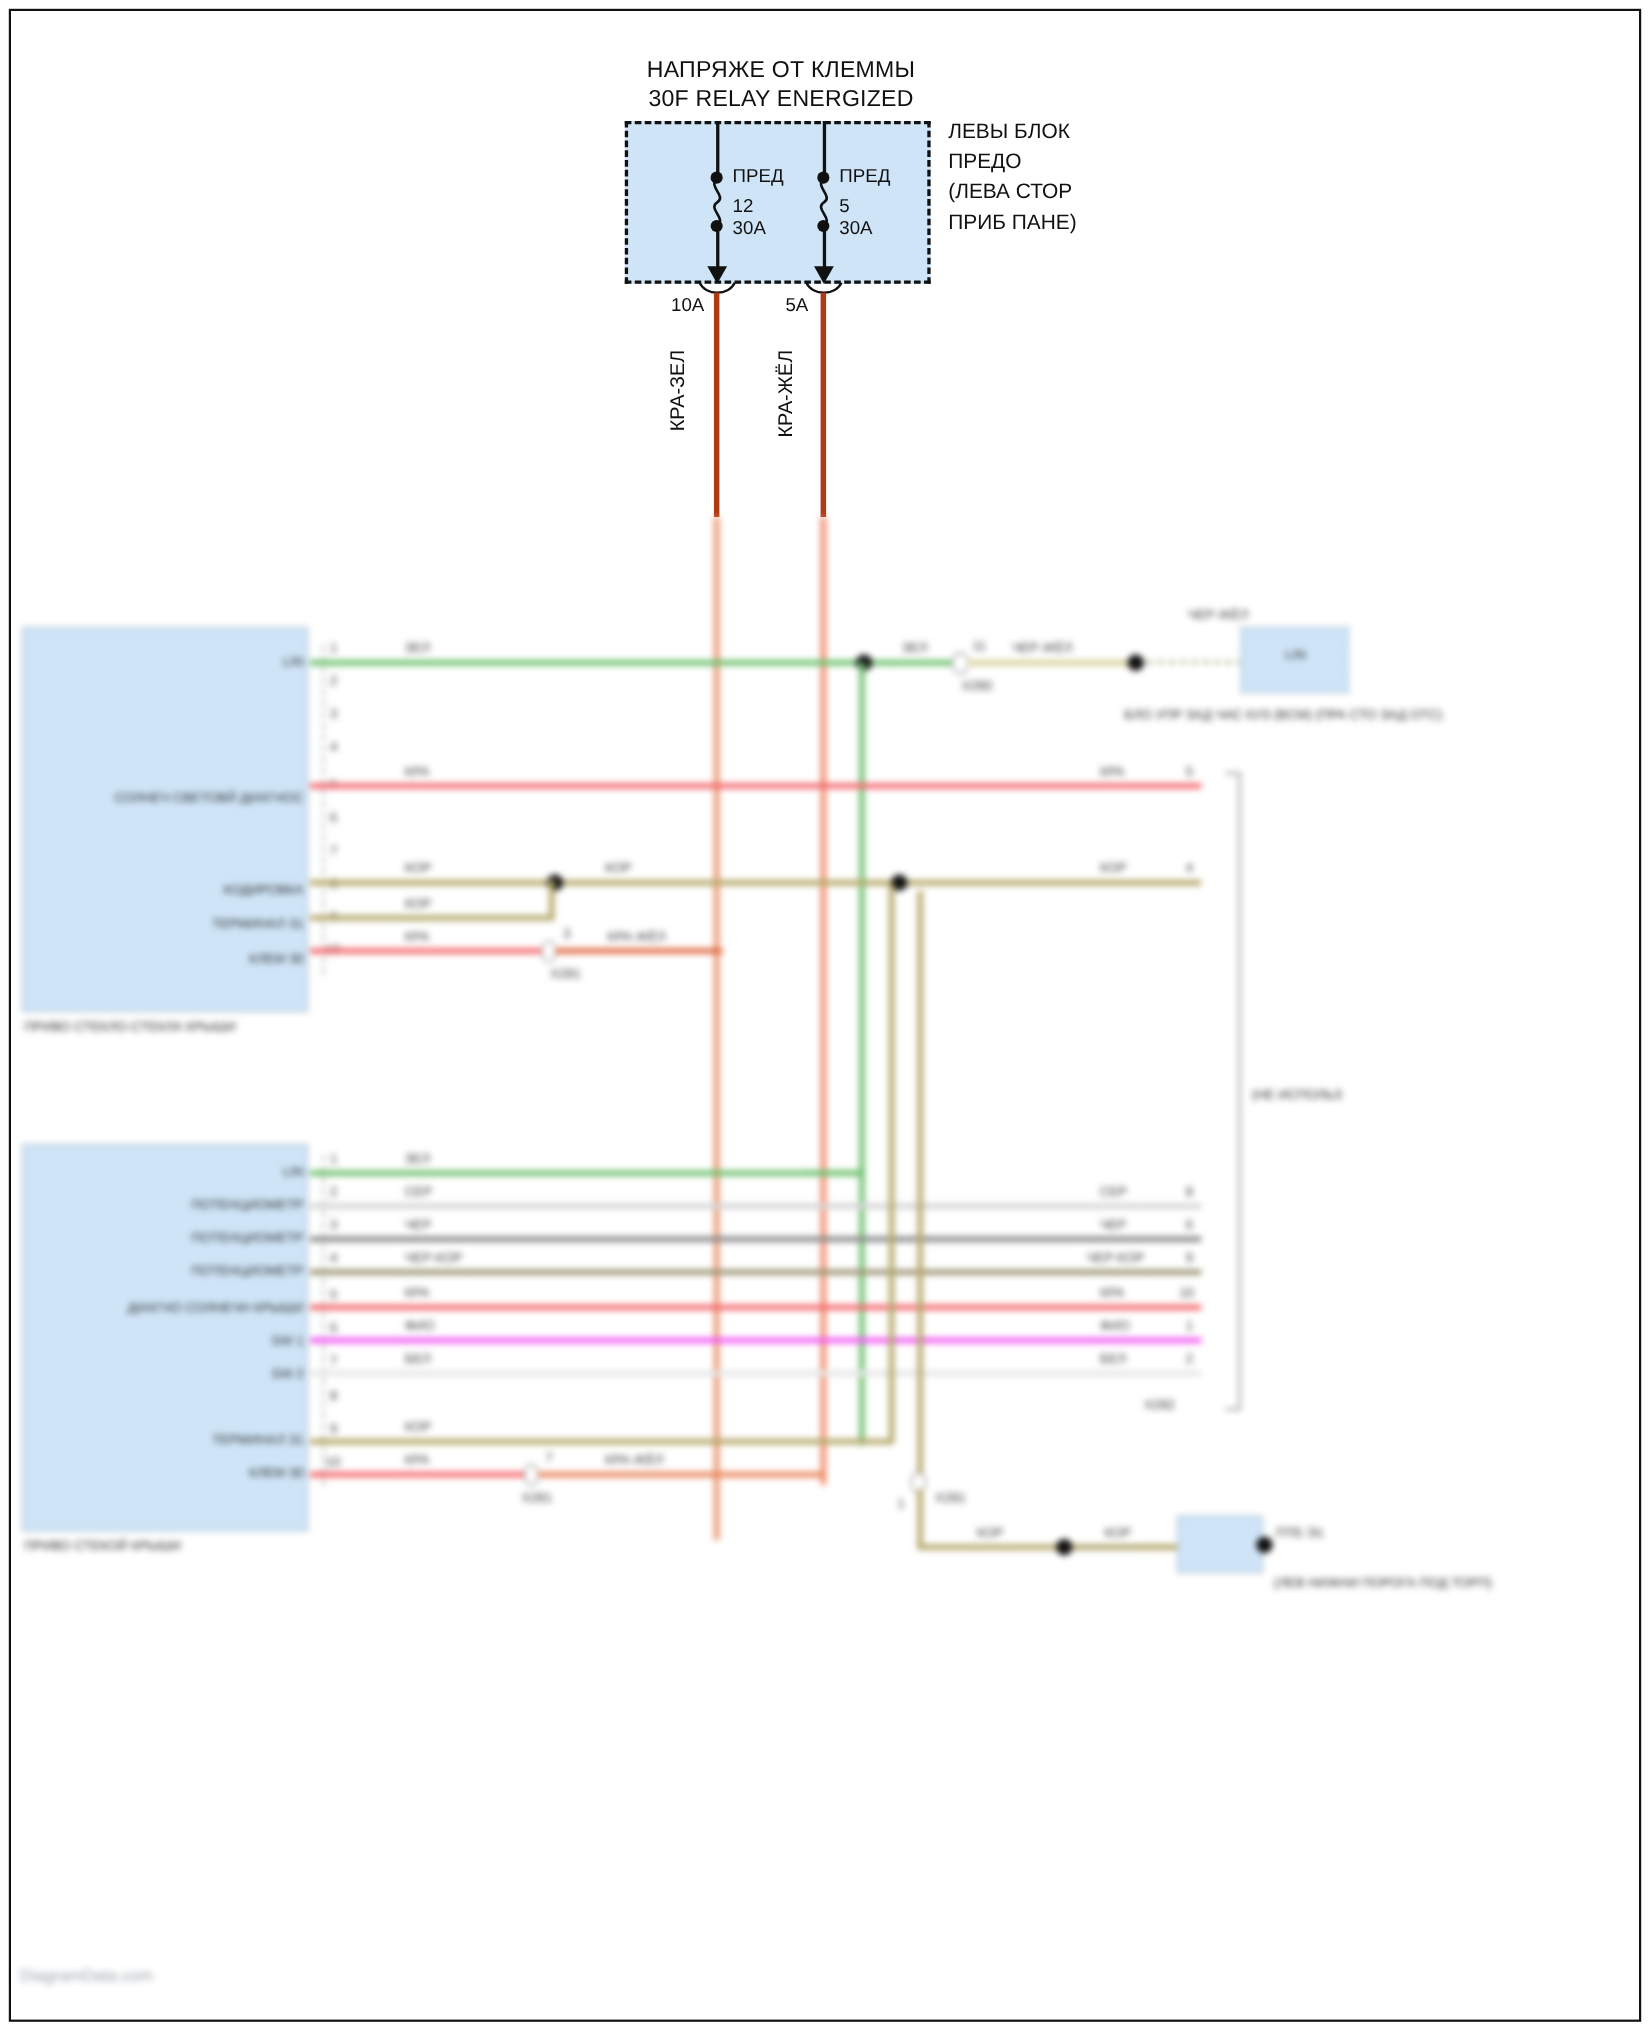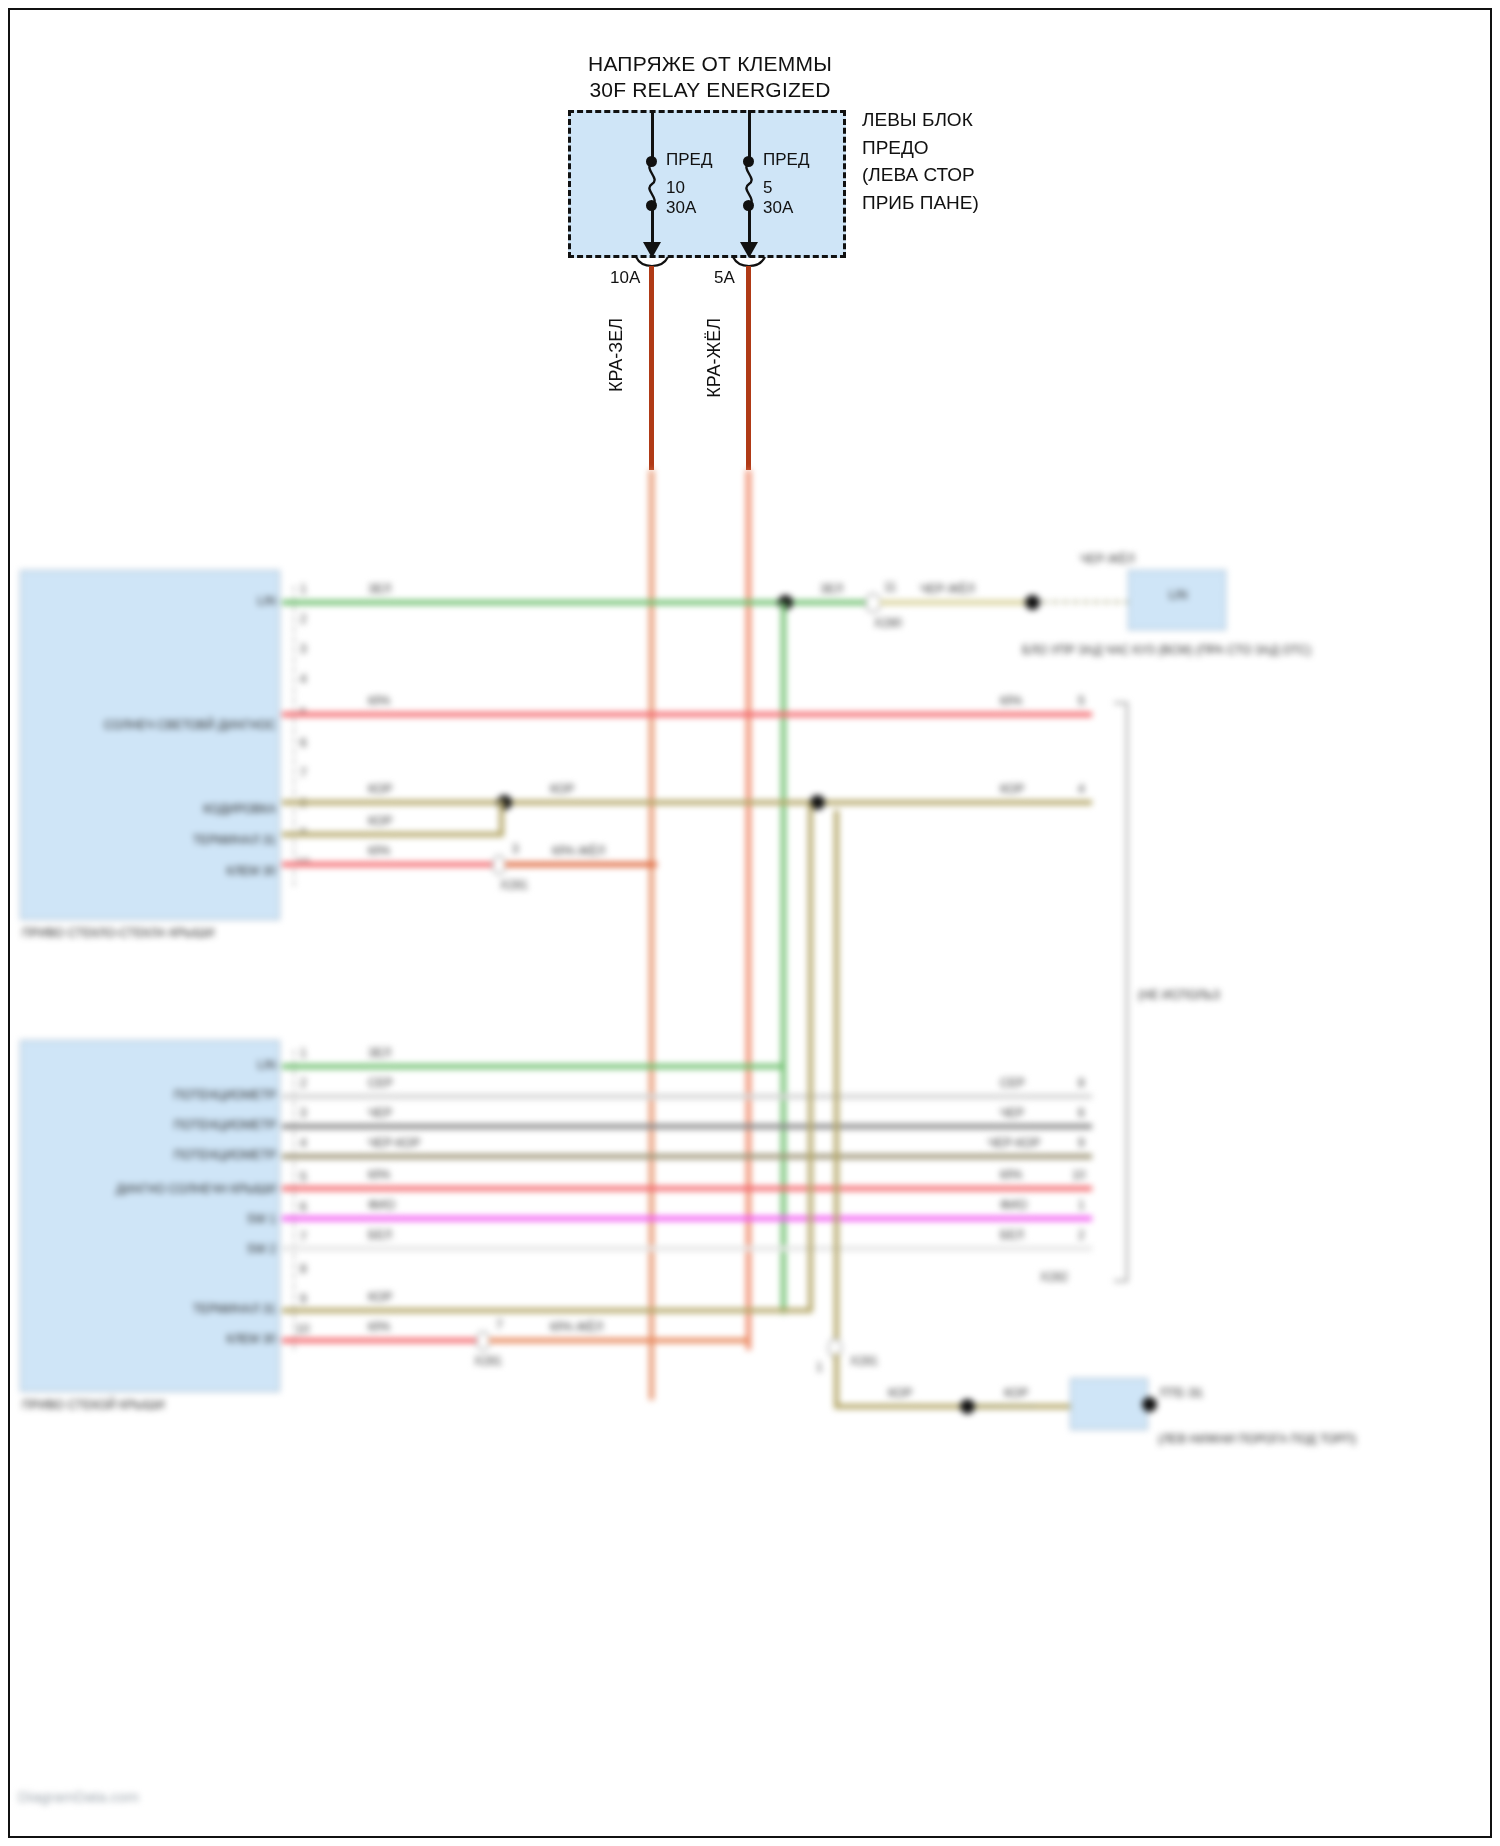--- a/index.html
+++ b/index.html
@@ -116,21 +116,21 @@
     <div class="fuse-dot" style="left:646px; top:200px;"></div>
     <div class="fuse-lead" style="left:651px; top:206px; height:38px;"></div>
     <svg class="arrowhead" style="left:641px; top:238px;" width="22" height="20" viewBox="0 0 22 20">
       <path d="M11 20 L2 4 L20 4 Z" fill="#111"></path>
     </svg>
     <svg class="arrowhead" style="left:634px; top:255px;" width="36" height="16" viewBox="0 0 36 16">
       <path d="M2 2 C 8 14, 28 14, 34 2" fill="none" stroke="#111" stroke-width="2.2"></path>
     </svg>
 
     <div class="fuse-txt" style="left:666px; top:150px;">ПРЕД</div>
-    <div class="fuse-txt" style="left:666px; top:178px;">10</div>
+    <div class="fuse-txt" style="left:666px; top:178px;">12</div>
     <div class="fuse-txt" style="left:666px; top:198px;">30A</div>
     <div class="fuse-amp" style="left:610px; top:268px;">10A</div>
 
     <div class="fuse-lead" style="left:748px; top:110px; height:52px;"></div>
     <div class="fuse-dot" style="left:743px; top:156px;"></div>
     <svg class="squiggle" style="left:738px; top:162px;" width="22" height="44" viewBox="0 0 22 44">
       <path d="M11 0 C 2 8, 20 16, 11 22 C 2 28, 20 36, 11 44" fill="none" stroke="#111" stroke-width="2.4"></path>
     </svg>
     <div class="fuse-dot" style="left:743px; top:200px;"></div>
     <div class="fuse-lead" style="left:748px; top:206px; height:38px;"></div>

